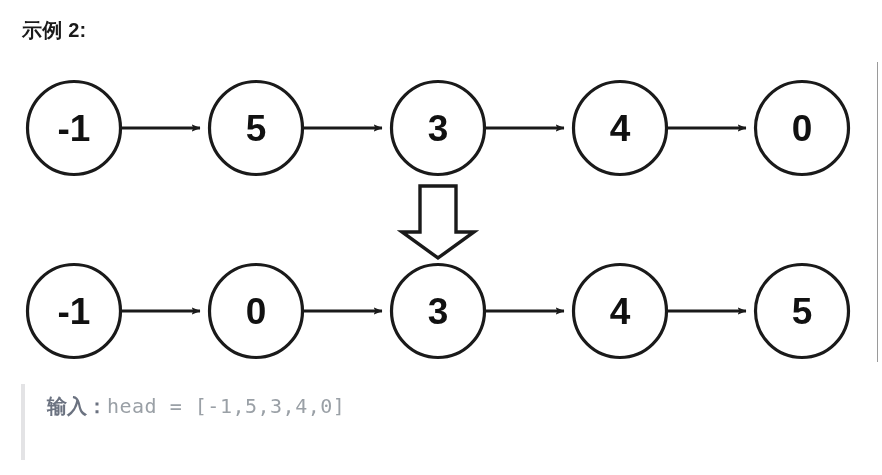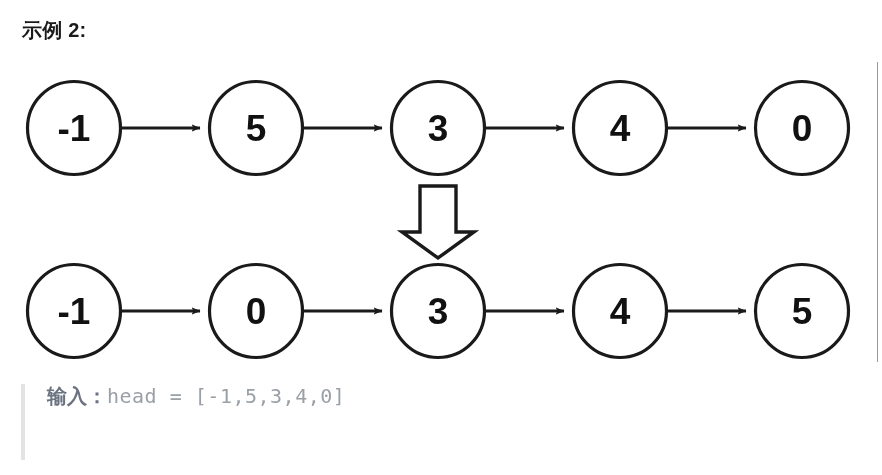--- a/index.html
+++ b/index.html
@@ -62,21 +62,21 @@
     position: absolute;
     left: 21px;
     top: 384px;
     padding-left: 22px;
     border-left: 4px solid #e3e3e5;
     height: 76px;
     box-sizing: border-box;
   }
   .io-line {
     font-size: 21px;
-    line-height: 24px;
+    line-height: 44px;
     white-space: pre;
   }
   .io-label {
     font-family: "Liberation Sans", "DejaVu Sans", sans-serif;
     font-weight: 700;
     color: #6b7280;
     font-size: 20px;
   }
   .io-code {
     font-family: "DejaVu Sans Mono", "Liberation Mono", monospace;

